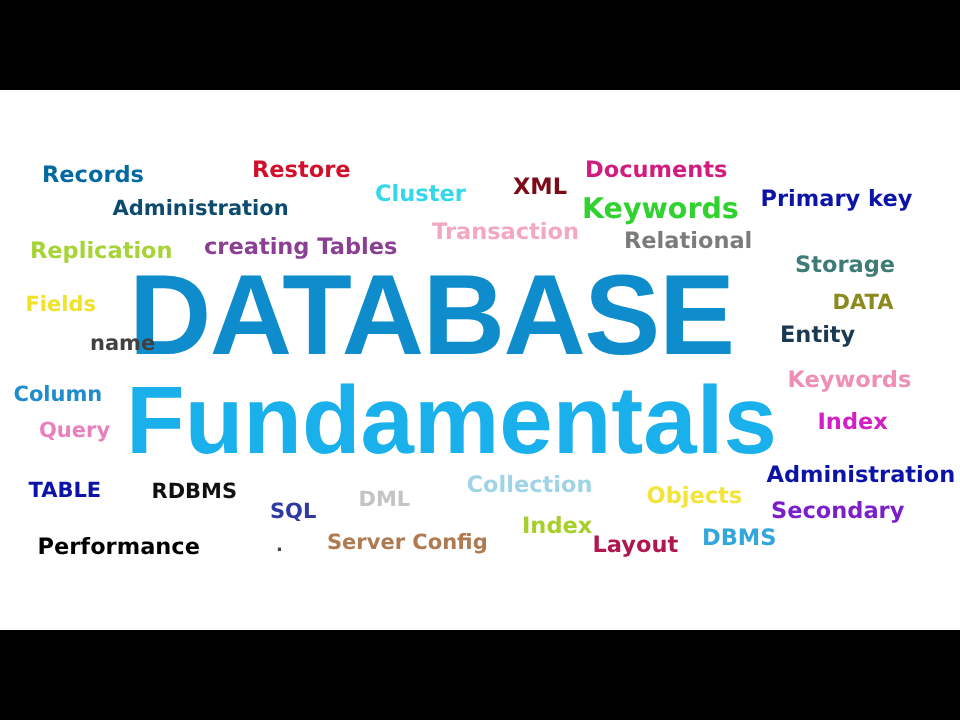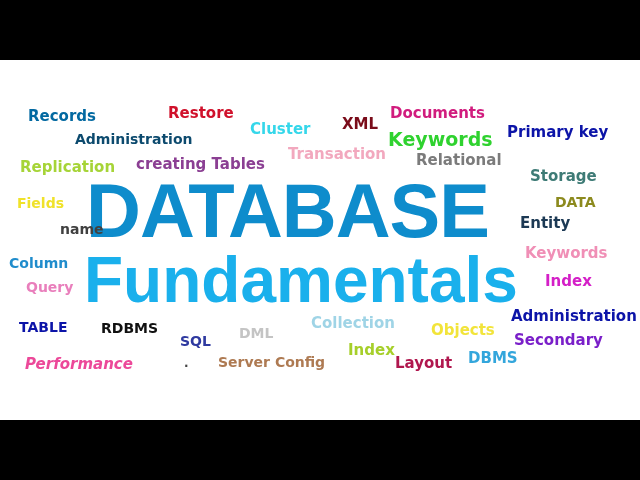--- a/index.html
+++ b/index.html
@@ -72,20 +72,20 @@
     <div class="word" style="left:545px; top:214px; font-size:15px; color:#d41fc7;">Index</div>
     <div class="word" style="left:511px; top:249px; font-size:15px; color:#0c14a8;">Administration</div>
     <div class="word" style="left:19px; top:260px; font-size:14px; color:#0c14a8;">TABLE</div>
     <div class="word" style="left:101px; top:261px; font-size:14px; color:#111111;">RDBMS</div>
     <div class="word" style="left:239px; top:266px; font-size:14px; color:#c4c4c4;">DML</div>
     <div class="word" style="left:311px; top:256px; font-size:15px; color:#9fd4e6;">Collection</div>
     <div class="word" style="left:431px; top:263px; font-size:15px; color:#f2e43a;">Objects</div>
     <div class="word" style="left:514px; top:273px; font-size:15px; color:#7a1fc9;">Secondary</div>
     <div class="word" style="left:180px; top:274px; font-size:14px; color:#2f3aa0;">SQL</div>
     <div class="word" style="left:348px; top:283px; font-size:15px; color:#a6cf2a;">Index</div>
-    <div class="word" style="left:25px; top:297px; font-size:15px; color:#ec4899;font-style:italic;">Performance</div>
+    <div class="word" style="left:25px; top:297px; font-size:15px; color:#000000;">Performance</div>
     <div class="word" style="left:184px; top:297px; font-size:12px; color:#444444;">.</div>
     <div class="word" style="left:218px; top:295px; font-size:14px; color:#ae7a52;">Server Config</div>
     <div class="word" style="left:395px; top:296px; font-size:15px; color:#b0174e;">Layout</div>
     <div class="word" style="left:468px; top:291px; font-size:15px; color:#33a6dc;">DBMS</div>
 
   </div>
 </div>
 
 </body></html>

